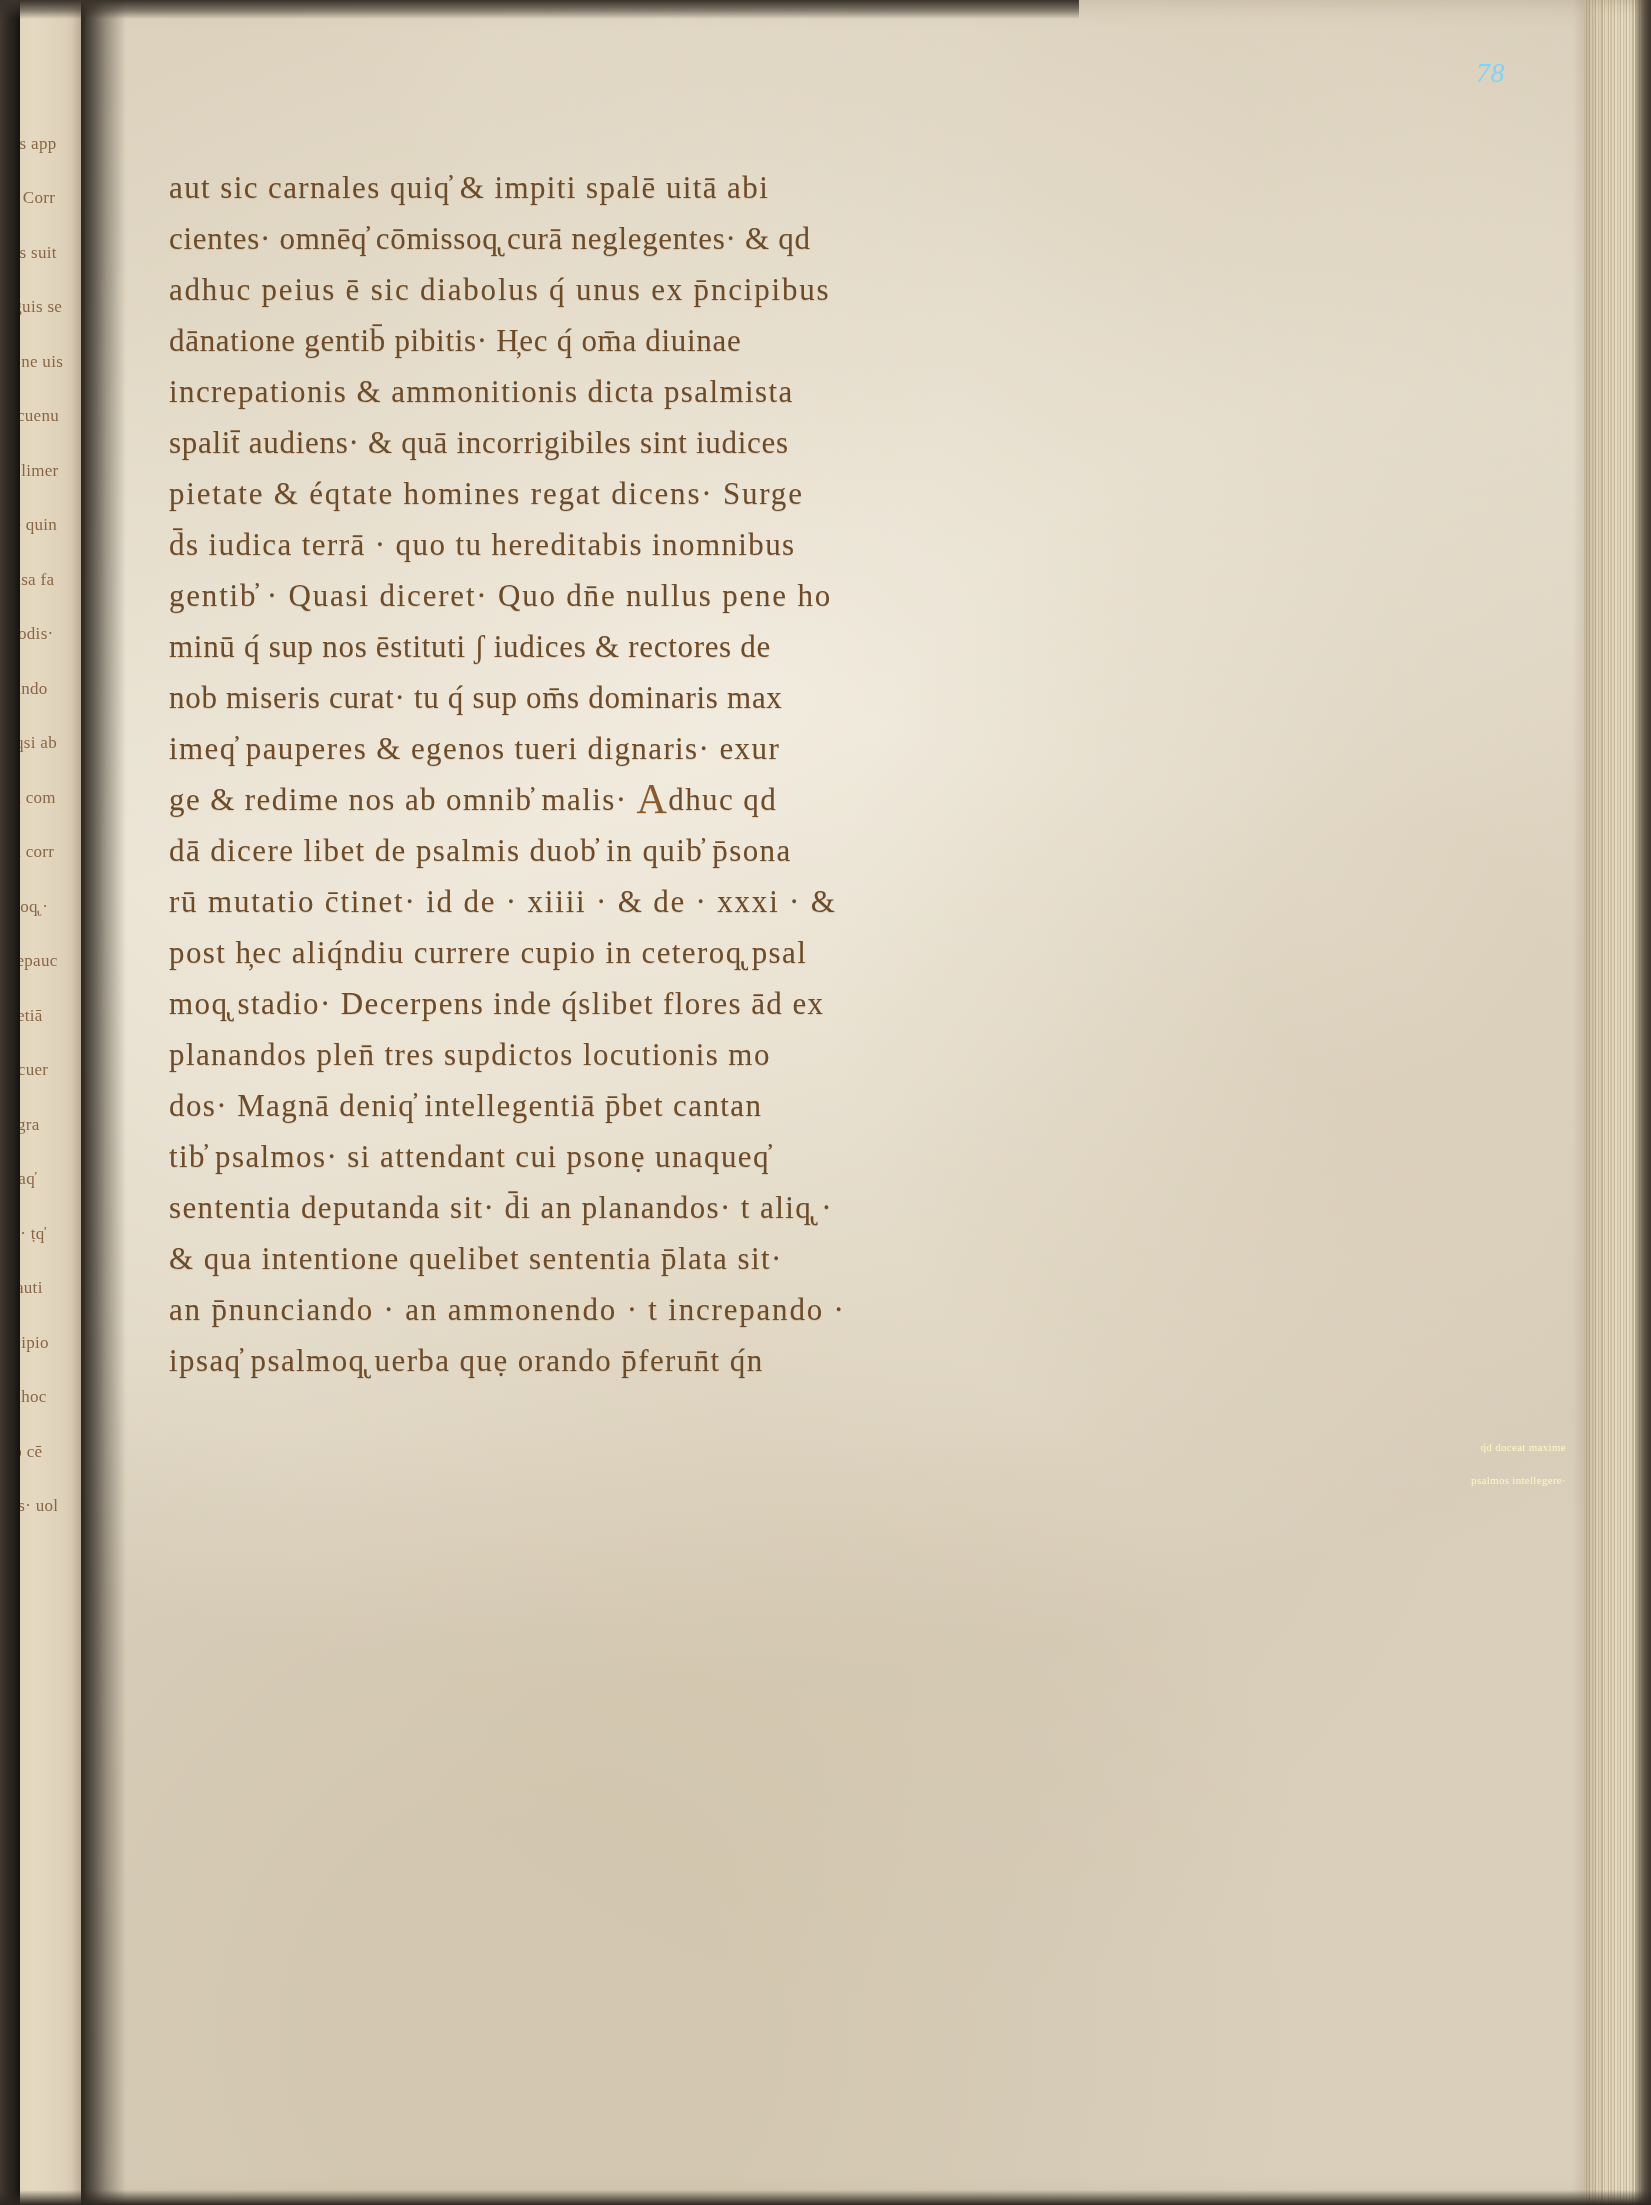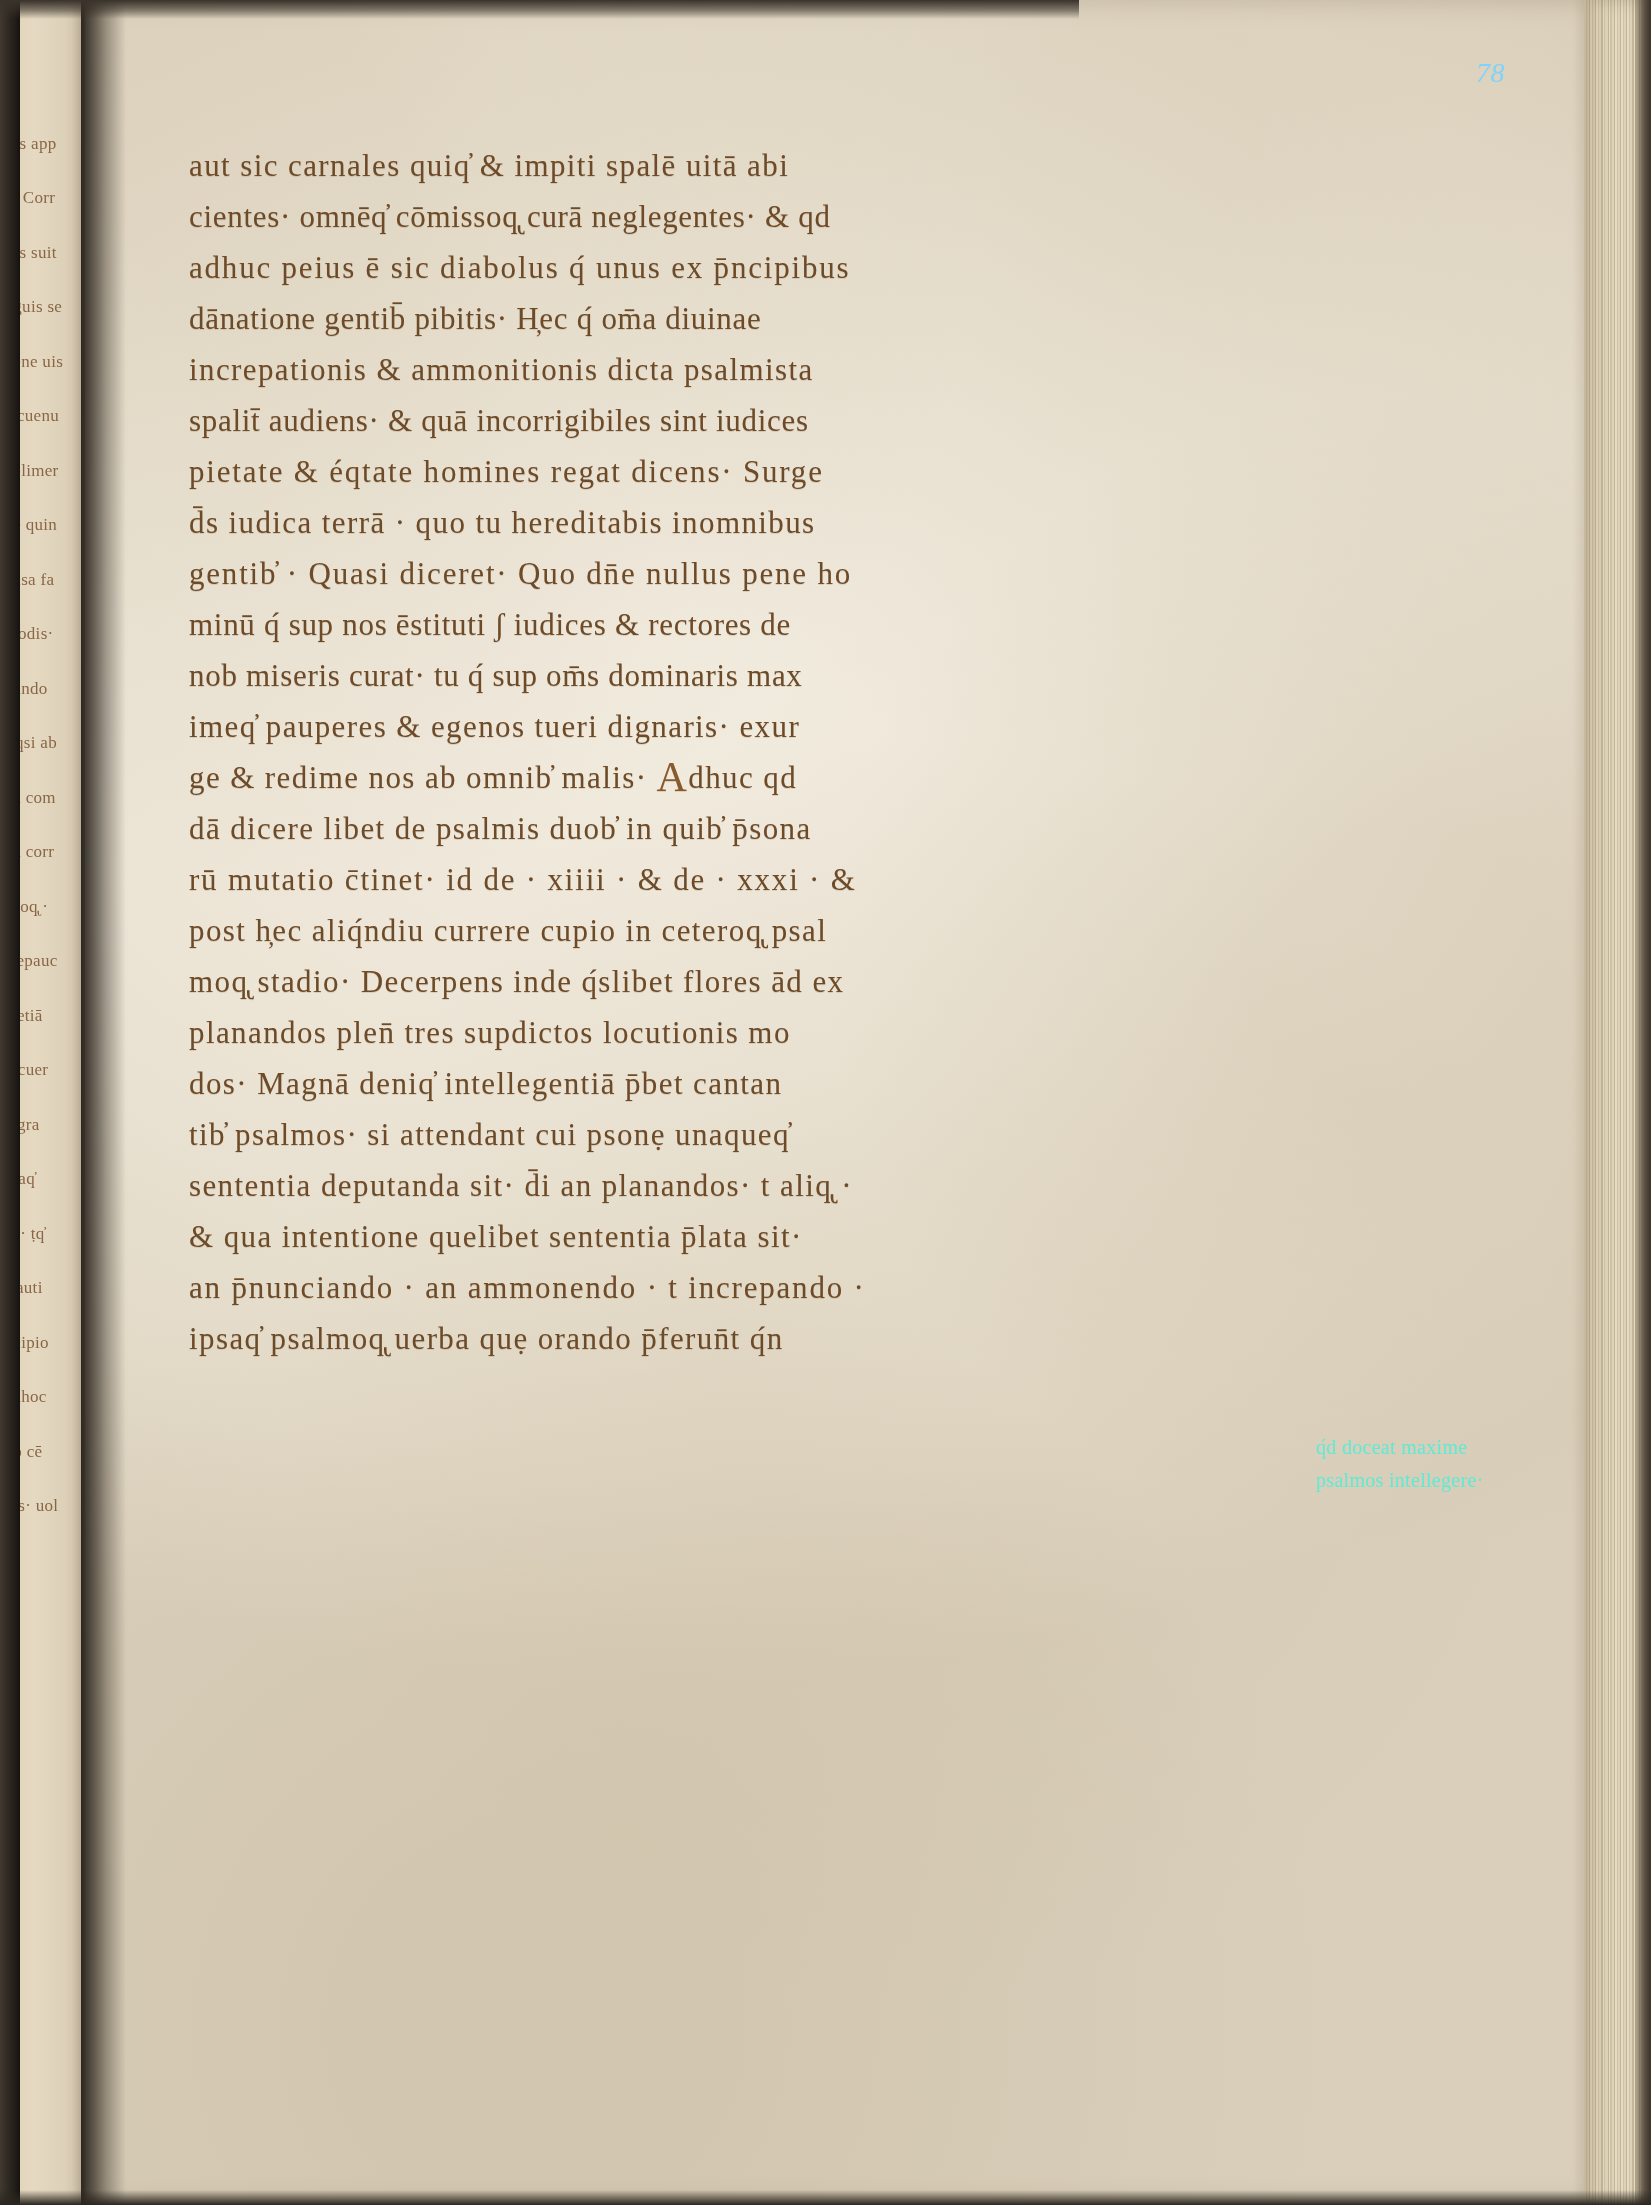--- a/index.html
+++ b/index.html
@@ -125,23 +125,22 @@
     color: #7dd3fc;
     font-family: "Liberation Serif", serif;
     font-style: italic;
     letter-spacing: 0.6px;
   }
 
   
   .textblock {
     position: absolute;
     left: 169px;
-    top: 140px;
+    top: 162px;
     width: 1136px;
-    margin-left: 20px;
   }
   .line {
     height: 51px;
     line-height: 51px;
     font-family: "Liberation Serif", serif;
     font-size: 31px;
     color: #6d4a28;
     white-space: nowrap;
     letter-spacing: 0.7px;
     text-shadow: 0 0.6px 0 rgba(120,92,58,0.18);
@@ -156,25 +155,26 @@
     position: relative;
     top: 3.4px;
   }
 
   
   .gloss {
     position: absolute;
     left: 1316px;
     top: 1431px;
     width: 250px;
-    color: #5eead4;
-    font-family: "Liberation Serif", serif;
-    font-size: 20px;
+    color: #fef9c3;
+    font-family: "Liberation Serif", serif;
+    font-size: 11px;
     line-height: 33px;
     letter-spacing: 0.3px;
+    text-align: right;
   }
 </style>
 </head>
 <body>
 
 <div id="page">
 
   <div class="bg-dark"></div>
 
   <div class="leaf">

